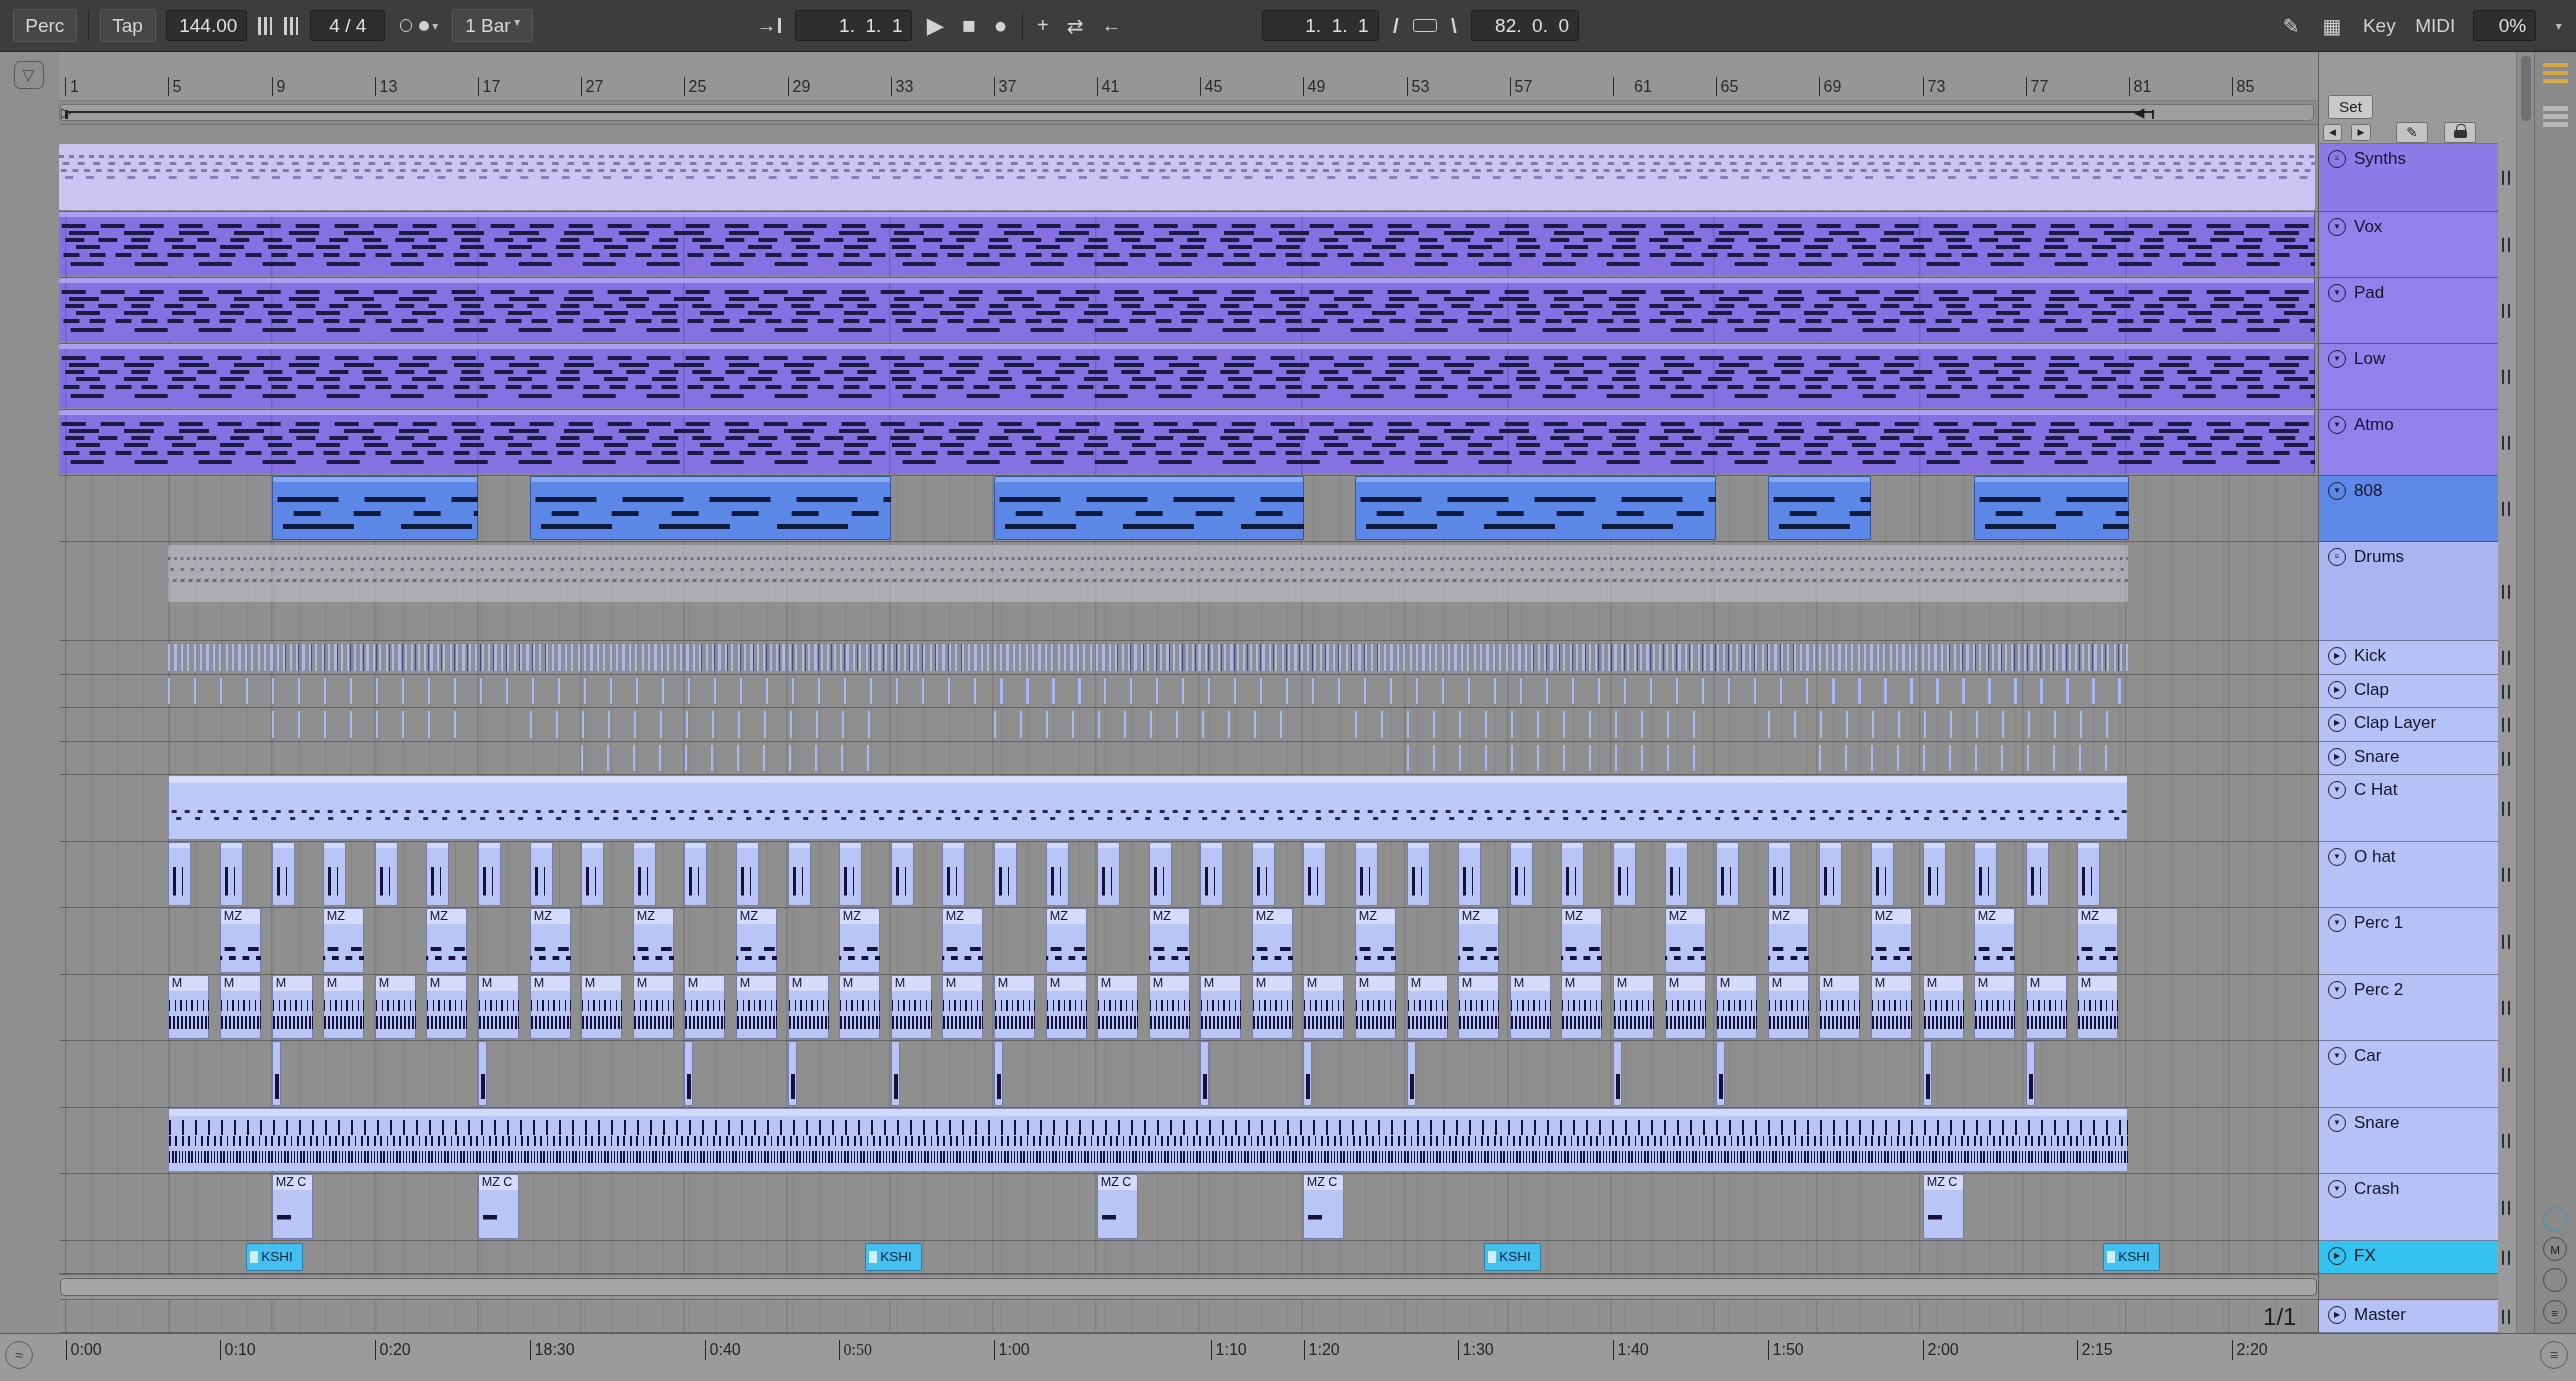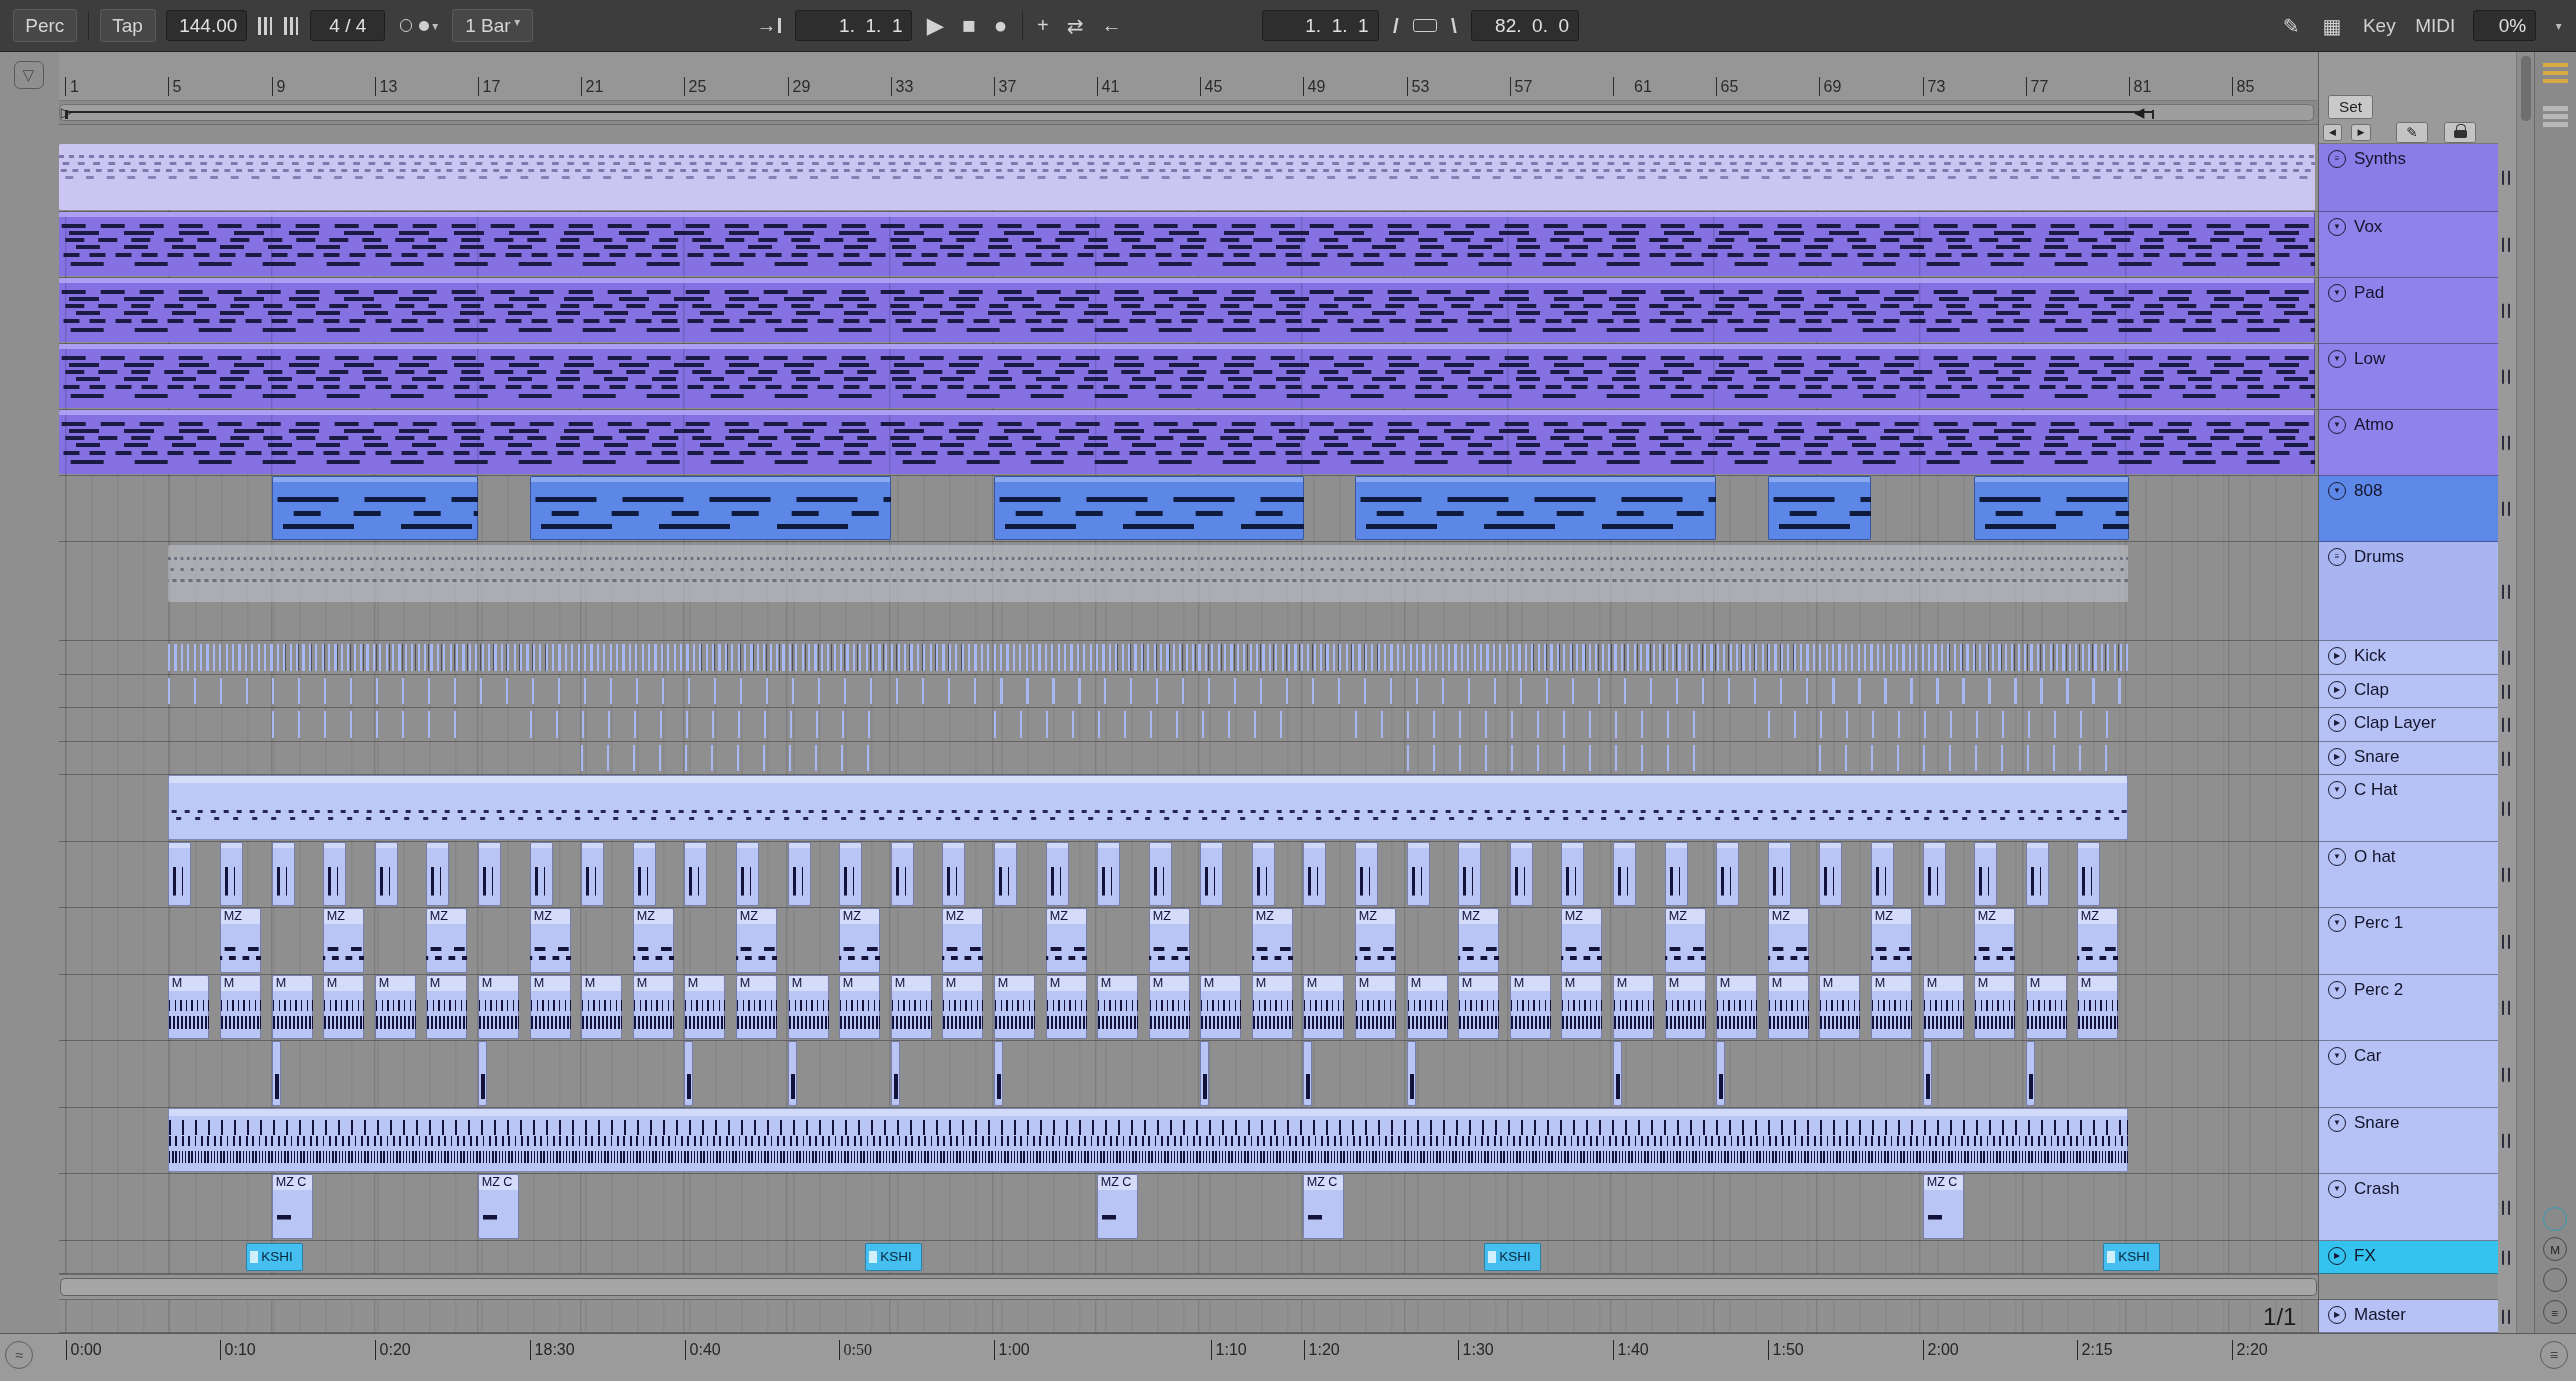--- a/index.html
+++ b/index.html
@@ -249,21 +249,21 @@
   <span class="logo">▽</span>
 </div>
 
 <div id="arrange">
   <div id="bar-ruler">
       <div class="bnum" style="left: 6.3px;">1</div>
       <div class="bnum" style="left: 109px;">5</div>
       <div class="bnum" style="left: 213px;">9</div>
       <div class="bnum" style="left: 316px;">13</div>
       <div class="bnum" style="left: 419px;">17</div>
-      <div class="bnum" style="left: 522px;">21</div>
+      <div class="bnum" style="left: 522px;">27</div>
       <div class="bnum" style="left: 625px;">25</div>
       <div class="bnum" style="left: 729px;">29</div>
       <div class="bnum" style="left: 832px;">33</div>
       <div class="bnum" style="left: 935px;">37</div>
       <div class="bnum" style="left: 1038px;">41</div>
       <div class="bnum" style="left: 1141px;">45</div>
       <div class="bnum" style="left: 1244px;">49</div>
       <div class="bnum" style="left: 1348px;">53</div>
       <div class="bnum" style="left: 1451px;">57</div>
       <div class="bnum" style="left: 1554px; padding-left: 20px;">61</div>
@@ -775,21 +775,21 @@
   <span class="re-circ" style="top:1248px">≡</span>
 </div>
 
 <div id="time-ruler">
   <span class="circ-ico" style="left:5.4px;top:7.2px">≈</span>
   <div id="time-labels">
       <div class="tnum" style="left: 66px;">0:00</div>
       <div class="tnum" style="left: 220px;">0:10</div>
       <div class="tnum" style="left: 375px;">0:20</div>
       <div class="tnum" style="left: 530px;">18:30</div>
-      <div class="tnum" style="left: 685px;">0:40</div>
+      <div class="tnum" style="left: 705px;">0:40</div>
       <div class="tnum" style="left: 839px; font-family: Liberation Serif, serif;">0:50</div>
       <div class="tnum" style="left: 994px;">1:00</div>
       <div class="tnum" style="left: 1211px;">1:10</div>
       <div class="tnum" style="left: 1304px;">1:20</div>
       <div class="tnum" style="left: 1458px;">1:30</div>
       <div class="tnum" style="left: 1613px;">1:40</div>
       <div class="tnum" style="left: 1768px;">1:50</div>
       <div class="tnum" style="left: 1923px;">2:00</div>
       <div class="tnum" style="left: 2077px;">2:15</div>
       <div class="tnum" style="left: 2232px;">2:20</div>

